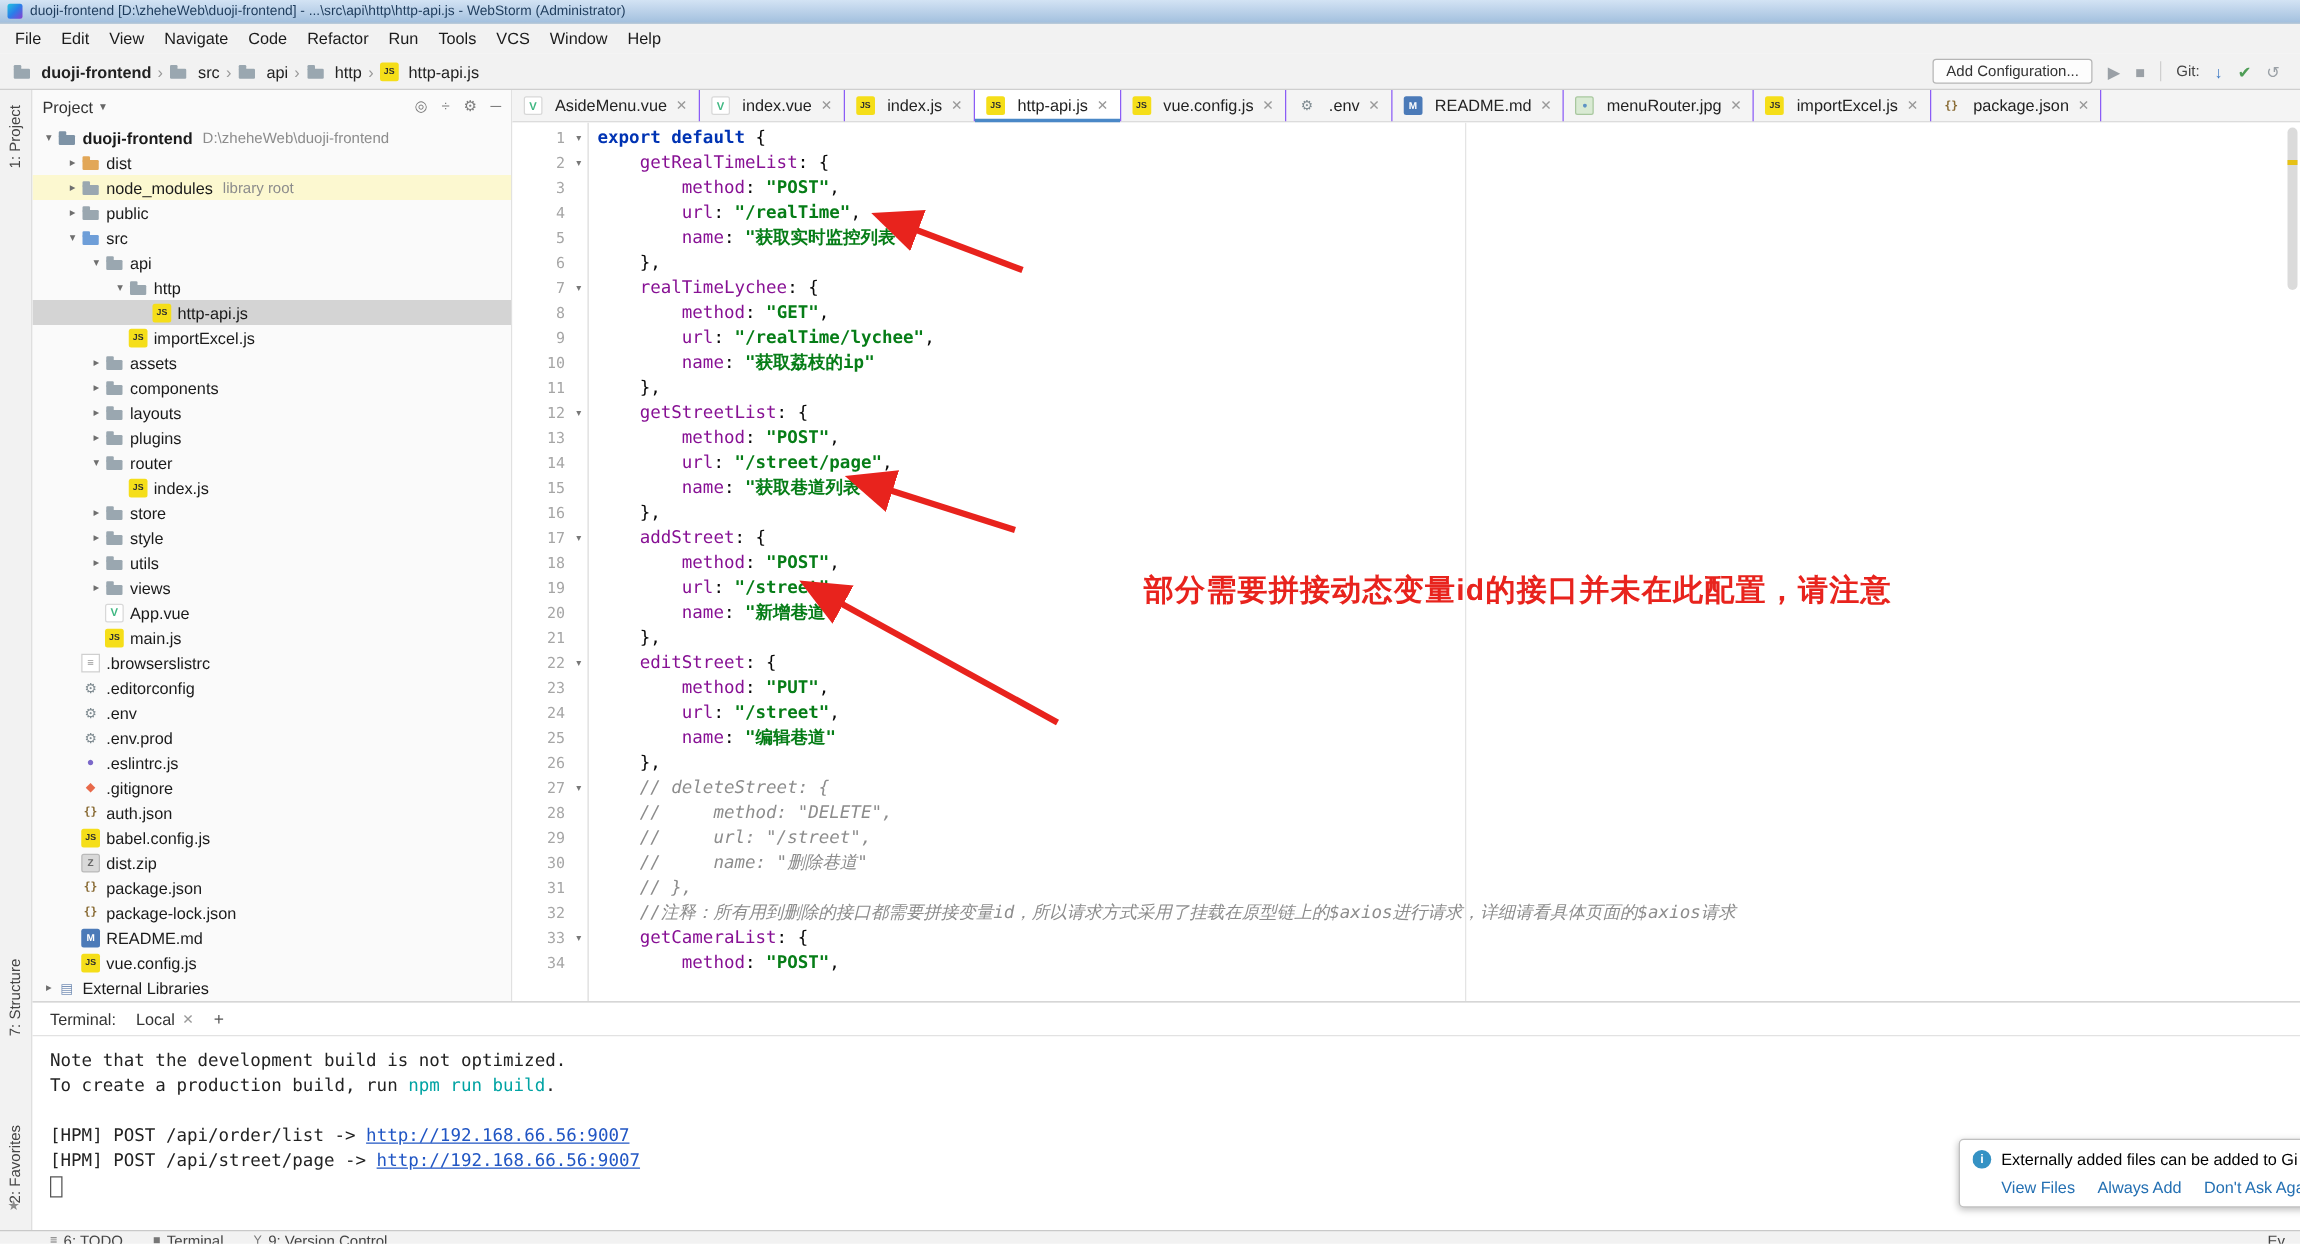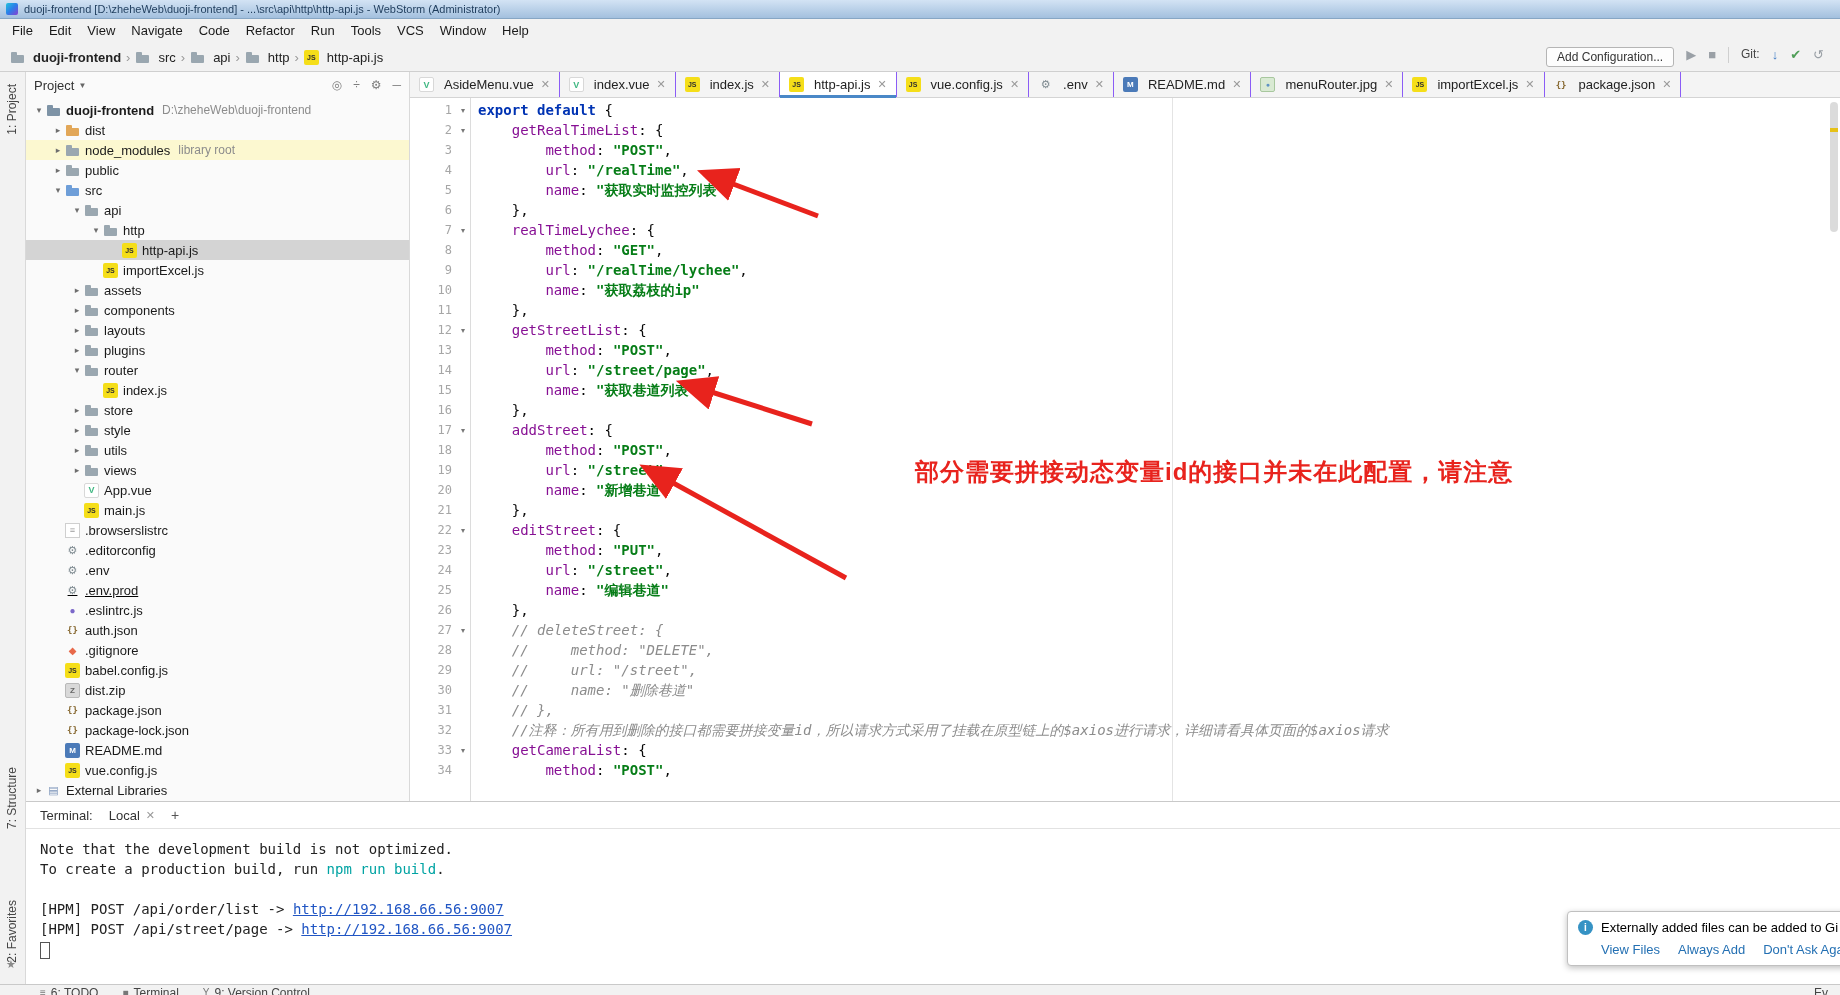--- a/index.html
+++ b/index.html
@@ -20,21 +20,21 @@
   .menu-item{padding:0 8px;line-height:24px;text-align:center;}
 
   
   .toolbar{position:absolute;left:0;top:43px;width:1840px;height:29px;background:#f2f2f2;
     border-bottom:1px solid #cfcfcf;display:flex;align-items:center;box-sizing:border-box;
     padding:0 10px;font-size:13px;color:#222;}
   .breadcrumb{display:flex;align-items:center;gap:4px;}
   .crumb{display:flex;align-items:center;gap:3px;}
   .crumb-sep{color:#999;padding:0 1px;}
   .crumb-txt.bold{font-weight:bold;}
-  .toolbar-right{margin-left:auto;display:flex;align-items:flex-start;gap:12px;padding-right:6px;}
+  .toolbar-right{margin-left:auto;display:flex;align-items:center;gap:12px;padding-right:6px;}
   .add-config-btn{background:#fdfdfd;border:1px solid #b5b5b5;border-radius:3px;
     padding:2px 10px;font-size:12px;color:#333;}
   .tb-ic{font-size:13px;color:#9aa0a6;}
   .tb-ic.blue{color:#3b78c4;}
   .tb-ic.green{color:#4f9e57;}
   .tb-sep{width:1px;height:16px;background:#cfcfcf;}
   .git-label{color:#444;font-size:12px;}
 
   
   .stripe{position:absolute;left:0;top:72px;width:26px;height:912px;background:#f2f2f2;
@@ -343,39 +343,39 @@
       <div class="tree-row" style="padding-left: 25px;">
         <span class="chevron"></span>
         <span class="ficon ic-config"></span>
         <span class="tlabel">.editorconfig</span>
       </div>
       <div class="tree-row" style="padding-left: 25px;">
         <span class="chevron"></span>
         <span class="ficon ic-config"></span>
         <span class="tlabel">.env</span>
       </div>
-      <div class="tree-row" style="padding-left: 25px; text-decoration: underline;">
+      <div class="tree-row" style="padding-left: 25px;">
         <span class="chevron"></span>
         <span class="ficon ic-config"></span>
         <span class="tlabel">.env.prod</span>
       </div>
       <div class="tree-row" style="padding-left: 25px;">
         <span class="chevron"></span>
         <span class="ficon ic-eslint"></span>
         <span class="tlabel">.eslintrc.js</span>
       </div>
       <div class="tree-row" style="padding-left: 25px;">
         <span class="chevron"></span>
+        <span class="ficon ic-git"></span>
+        <span class="tlabel">.gitignore</span>
+      </div>
+      <div class="tree-row" style="padding-left: 25px;">
+        <span class="chevron"></span>
         <span class="ficon ic-json"></span>
         <span class="tlabel">auth.json</span>
-      </div>
-      <div class="tree-row" style="padding-left: 25px;">
-        <span class="chevron"></span>
-        <span class="ficon ic-git"></span>
-        <span class="tlabel">.gitignore</span>
       </div>
       <div class="tree-row" style="padding-left: 25px;">
         <span class="chevron"></span>
         <span class="ficon ic-js"></span>
         <span class="tlabel">babel.config.js</span>
       </div>
       <div class="tree-row" style="padding-left: 25px;">
         <span class="chevron"></span>
         <span class="ficon ic-zip"></span>
         <span class="tlabel">dist.zip</span>

